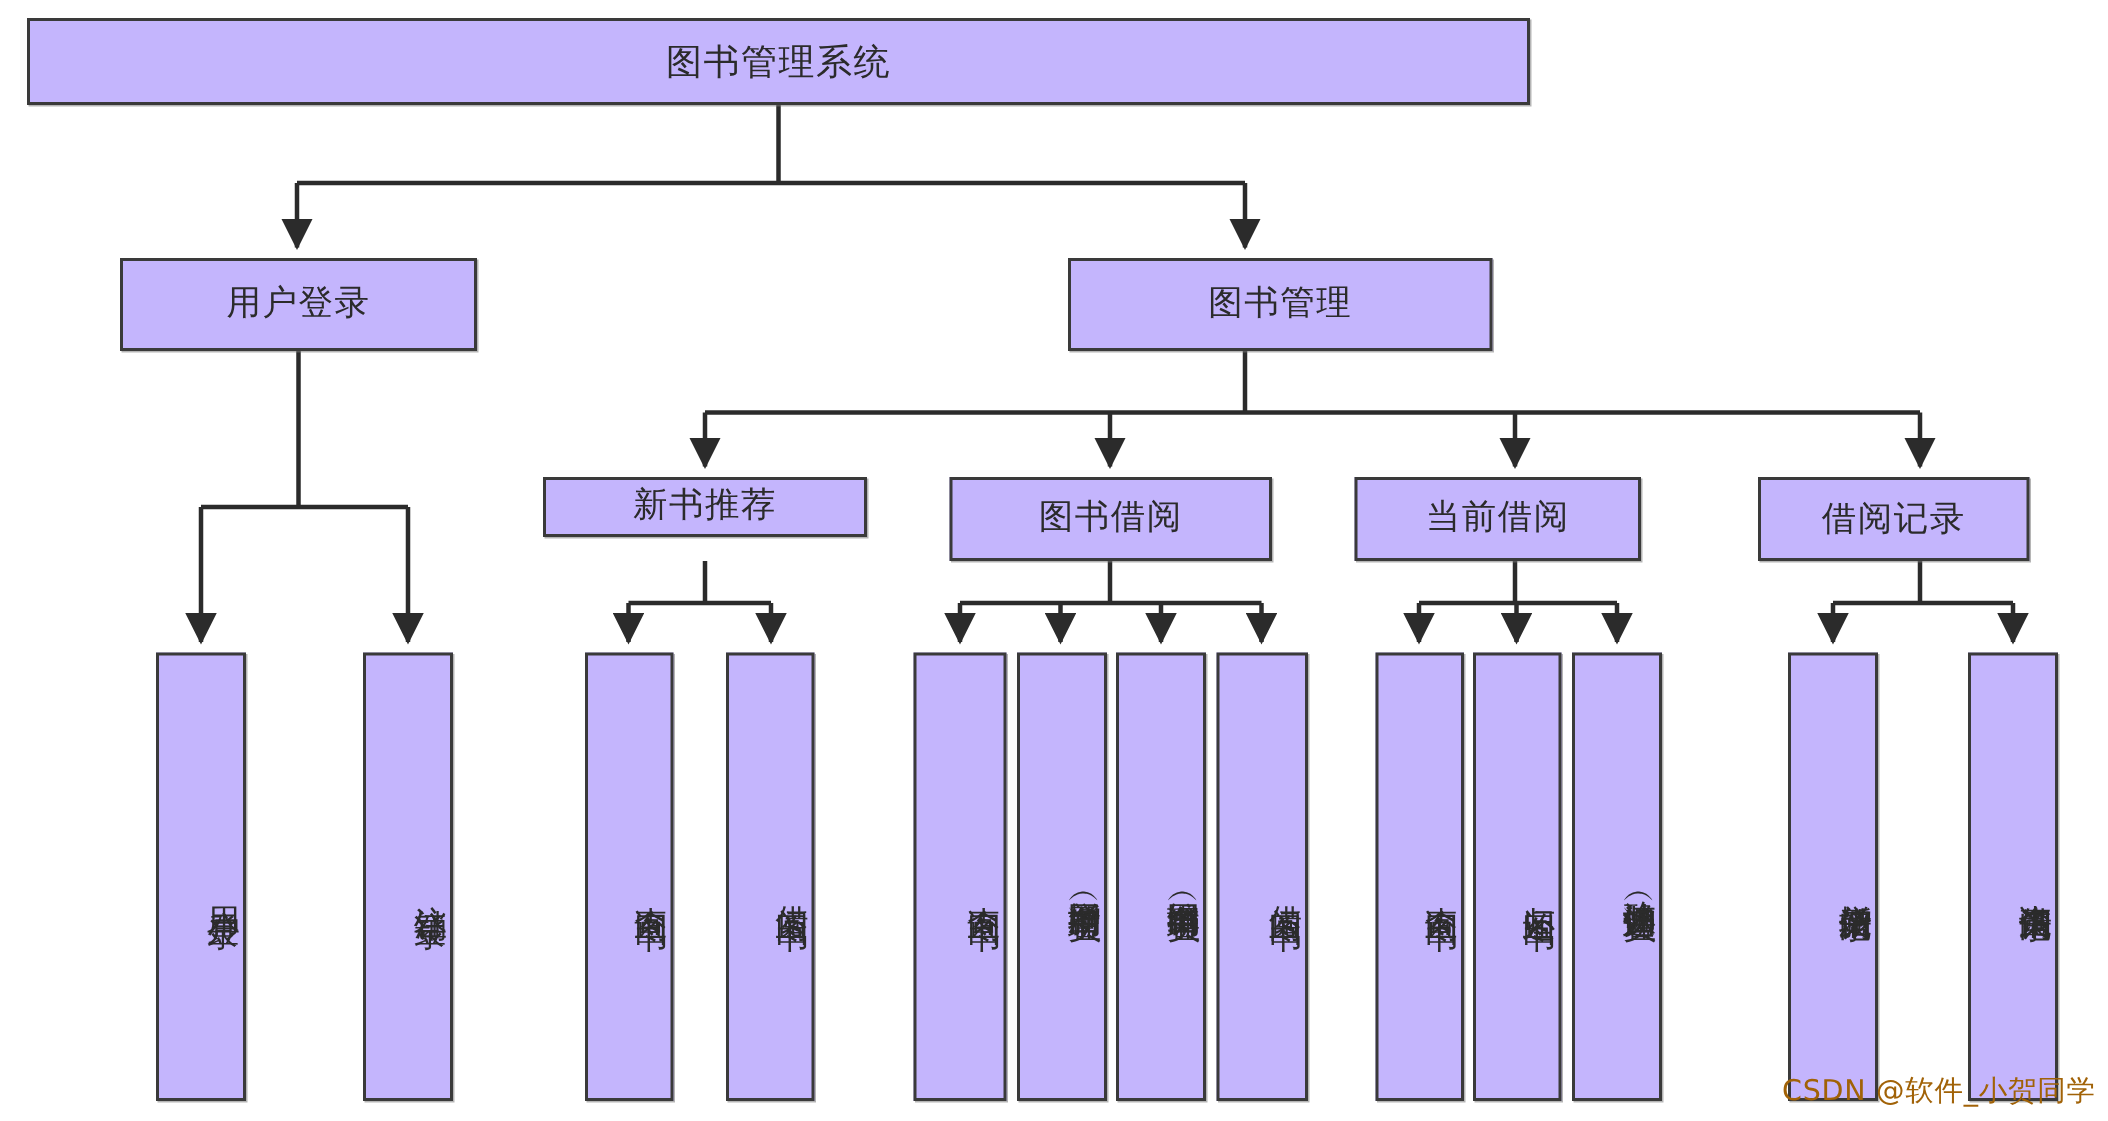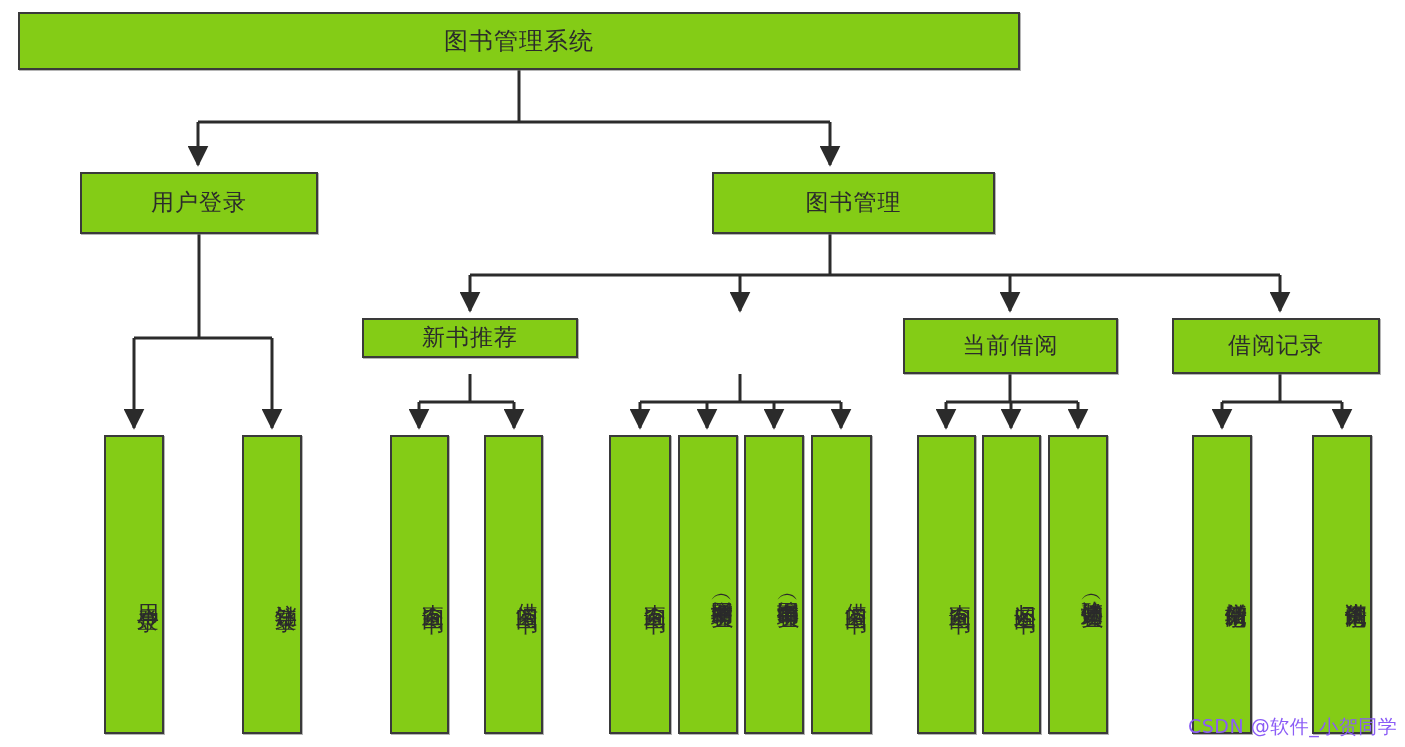--- a/index.html
+++ b/index.html
@@ -21,21 +21,21 @@
     position: absolute;
     left: 0;
     top: 0;
     width: 1405px;
     height: 747px;
     pointer-events: none;
   }
   .node {
     position: absolute;
     box-sizing: border-box;
-    background: #84cc16;
+    background: #c4b5fd;
     border: 2.5px solid #3a3a3a;
     display: flex;
     align-items: center;
     justify-content: center;
     color: #2b2b2b;
     box-shadow: 1px 1px 0 rgba(120,120,120,0.55);
   }
   .node.h {
     font-size: 23px;
     letter-spacing: 1px;
@@ -56,21 +56,21 @@
     padding-top: 14px;
     white-space: normal;
   }
   .node.v.tall {
     padding-top: 6px;
     letter-spacing: 1px;
   }
   .watermark {
     position: absolute;
     font-size: 19px;
-    color: #8b5cf6;
+    color: #a16207;
     letter-spacing: 0.5px;
     white-space: nowrap;
     user-select: none;
   }
 </style>
 </head>
 <body>
 
 <div id="canvas">
 
@@ -131,24 +131,27 @@
   <div class="node h" style="left:80px; top:172px; width:238px; height:62px;">
     <span>用户登录</span>
   </div>
   <div class="node h" style="left:712px; top:172px; width:283px; height:62px;">
     <span>图书管理</span>
   </div>
 
   <div class="node h" style="left:362px; top:318px; width:216px; height:40px;">
     <span>新书推荐</span>
   </div>
-  <div class="node h" style="left:903px; top:318px; width:215px; height:56px;">
+  <div class="node h" style="left:633px; top:318px; width:215px; height:56px;">
+    <span>图书借阅</span>
+  </div>
+  <div class="node h" style="left:903px; top:318px; width:191px; height:56px;">
     <span>当前借阅</span>
   </div>
-  <div class="node h" style="left:1172px; top:318px; width:208px; height:56px;font-family:Liberation Serif, serif;">
+  <div class="node h" style="left:1172px; top:318px; width:181px; height:56px;font-family:Liberation Serif, serif;">
     <span>借阅记录</span>
   </div>
 
   <div class="node v" style="left:104px; top:435px; width:60px; height:299px;">
     <span>用户登录</span>
   </div>
   <div class="node v" style="left:242px; top:435px; width:60px; height:299px;">
     <span>注销登录</span>
   </div>
 

